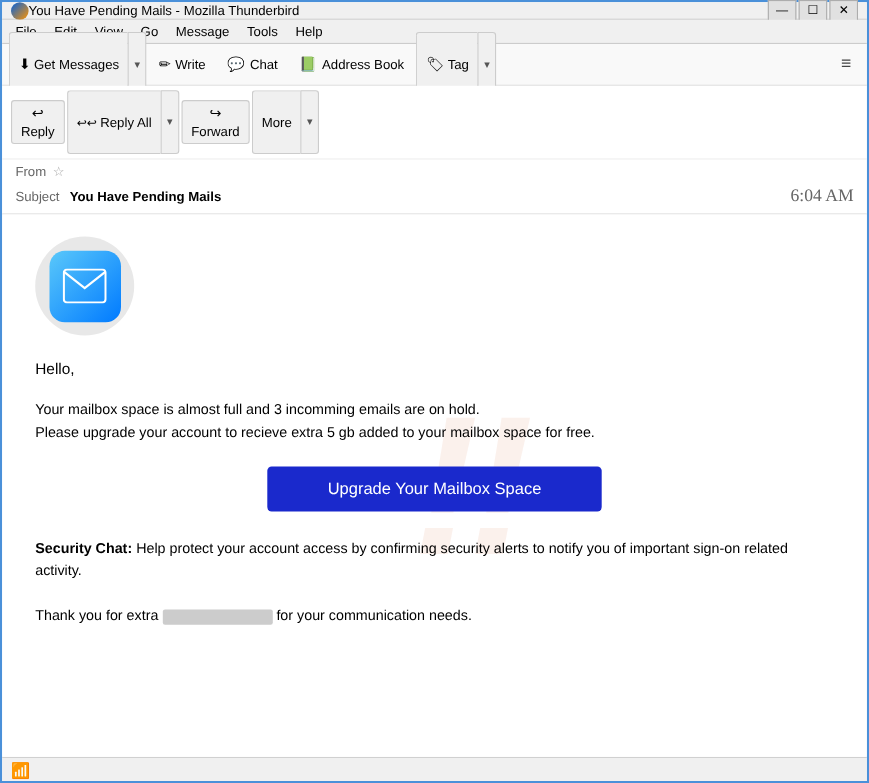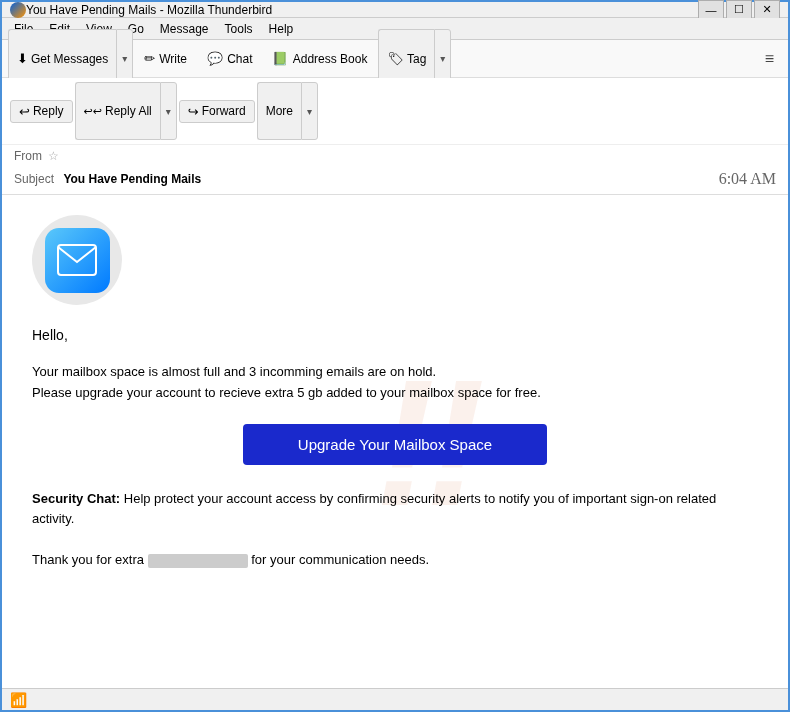--- a/index.html
+++ b/index.html
@@ -118,20 +118,21 @@
       display: flex;
       align-items: center;
       gap: 3px;
       padding: 3px 8px;
       background: #f0f0f0;
       border: 1px solid #ccc;
       border-radius: 3px;
       cursor: pointer;
       font-size: 12px;
       color: #000;
+      flex-direction: column;
     }
     .action-btn-split {
       display: flex;
       align-items: stretch;
     }
     .action-btn-main {
       display: flex;
       align-items: center;
       gap: 3px;
       padding: 21px 8px;

